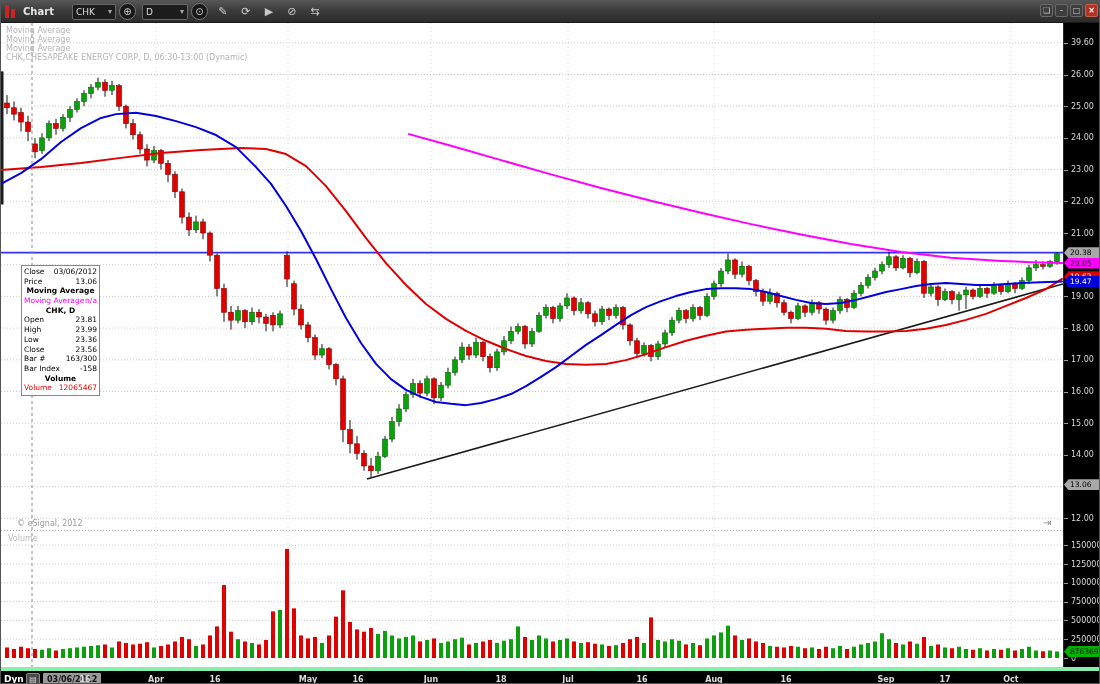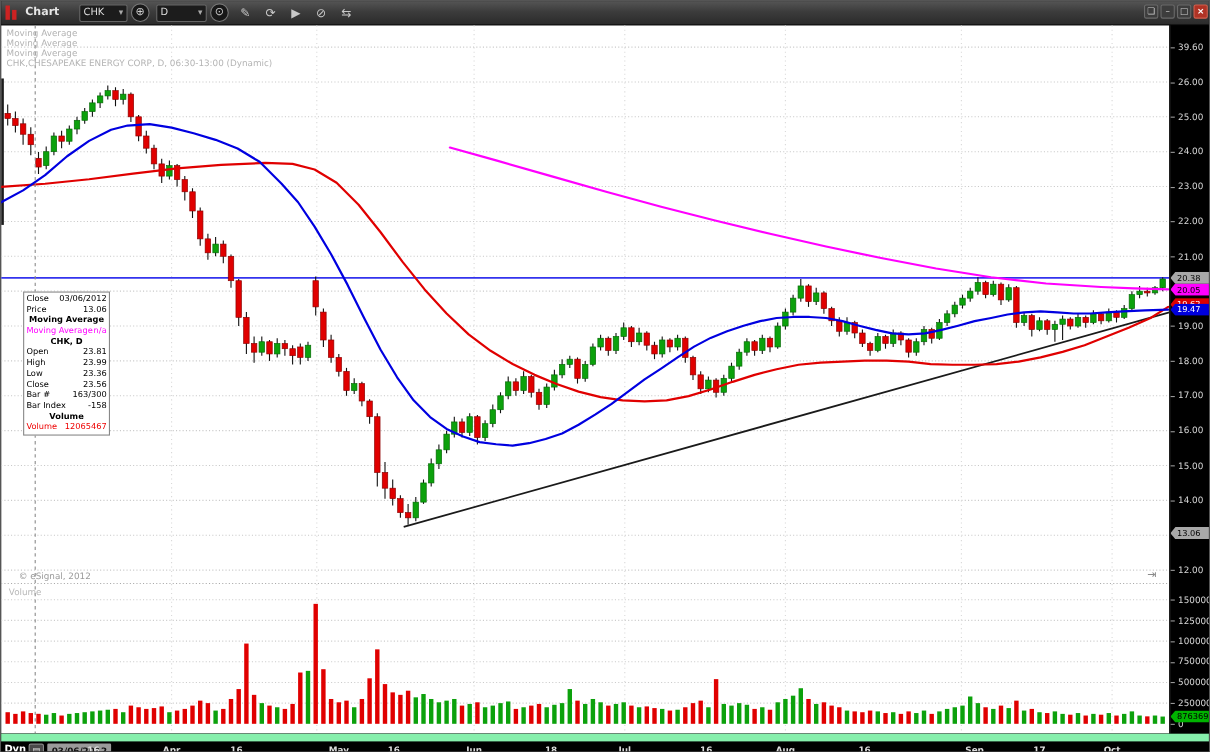--- a/index.html
+++ b/index.html
@@ -48,21 +48,21 @@
 .axlabel { position:absolute; left:7px; color:#d8d8d8; font-size:8px; white-space:nowrap; }
 .axtick { position:absolute; left:0; width:4px; height:1px; background:#999; }
 .chip {
   position:absolute; left:0; width:38px; height:11px; font-size:7.5px; line-height:11px;
   padding-left:6px; white-space:nowrap;
   clip-path:polygon(0 50%, 12% 0, 100% 0, 100% 100%, 12% 100%);
 }
 
 #bottom-axis {
   position:absolute; left:0; top:666px; width:1100px; height:18px; background:#000;
-  border-top:7px solid #86efac;
+  border-top:4px solid #86efac;
 }
 #dyn-label { position:absolute; left:3px; top:3px; color:#fff; font-size:9px; font-weight:bold; }
 #axis-icon-btn {
   position:absolute; left:25px; top:2px; width:14px; height:13px; background:#4a4a4a;
   border:1px solid #888; border-radius:2px; color:#ddd; font-size:8px; line-height:11px; text-align:center;
 }
 #axis-date-chip {
   position:absolute; left:42px; top:2px; height:13px; background:#9a9a9a; color:#111;
   font-size:8px; font-weight:bold; line-height:13px; padding:0 4px; border-radius:1px;
 }

